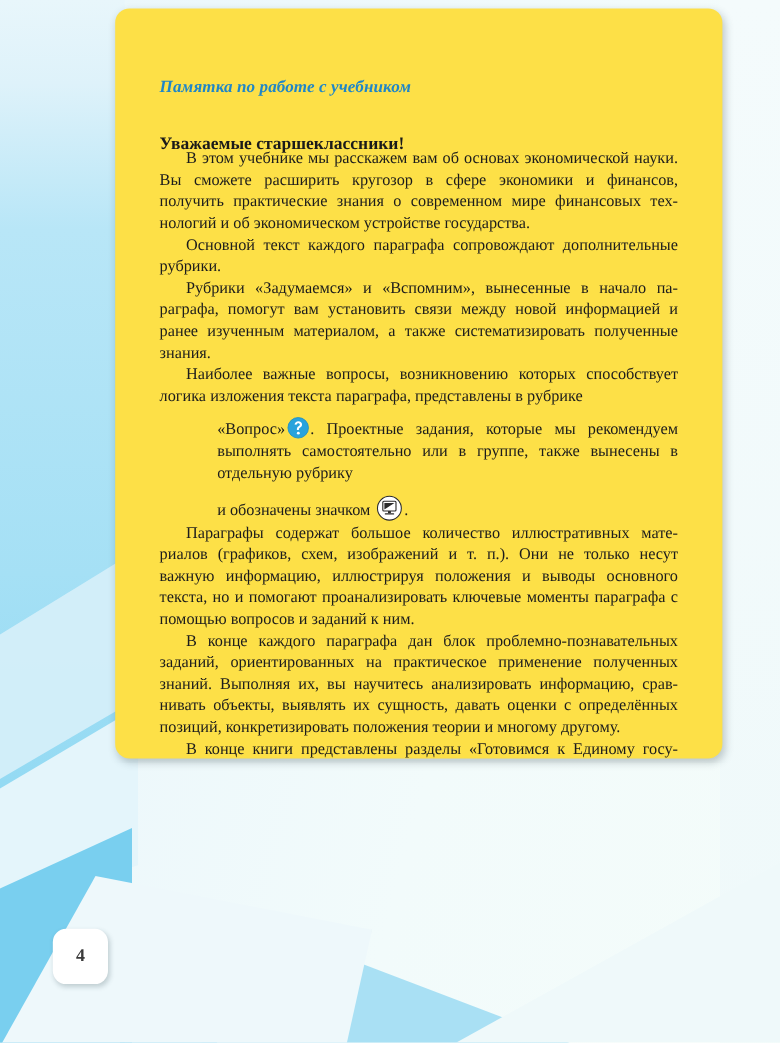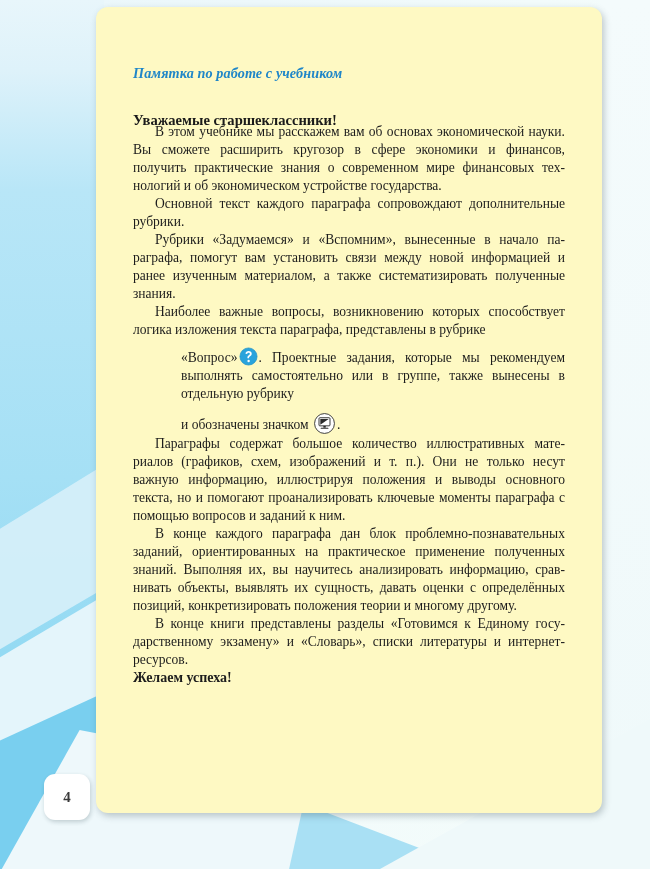--- a/index.html
+++ b/index.html
@@ -144,22 +144,22 @@
     height: 869px;
     background: linear-gradient(180deg, #f4fbfc 0%, #eff9fa 100%);
   }
 
   
   .sheet {
     position: absolute;
     left: 96px;
     top: 7px;
     width: 506px;
-    height: 806px;
-    background: #fef9c3;
+    height: 625px;
+    background: #fde047;
     border-radius: 12px;
     box-shadow: 2px 3px 7px rgba(40,60,70,.28);
     overflow: hidden;
   }
 
   .sheet-inner {
     position: absolute;
     left: 37px;
     top: 0;
     width: 432px;

